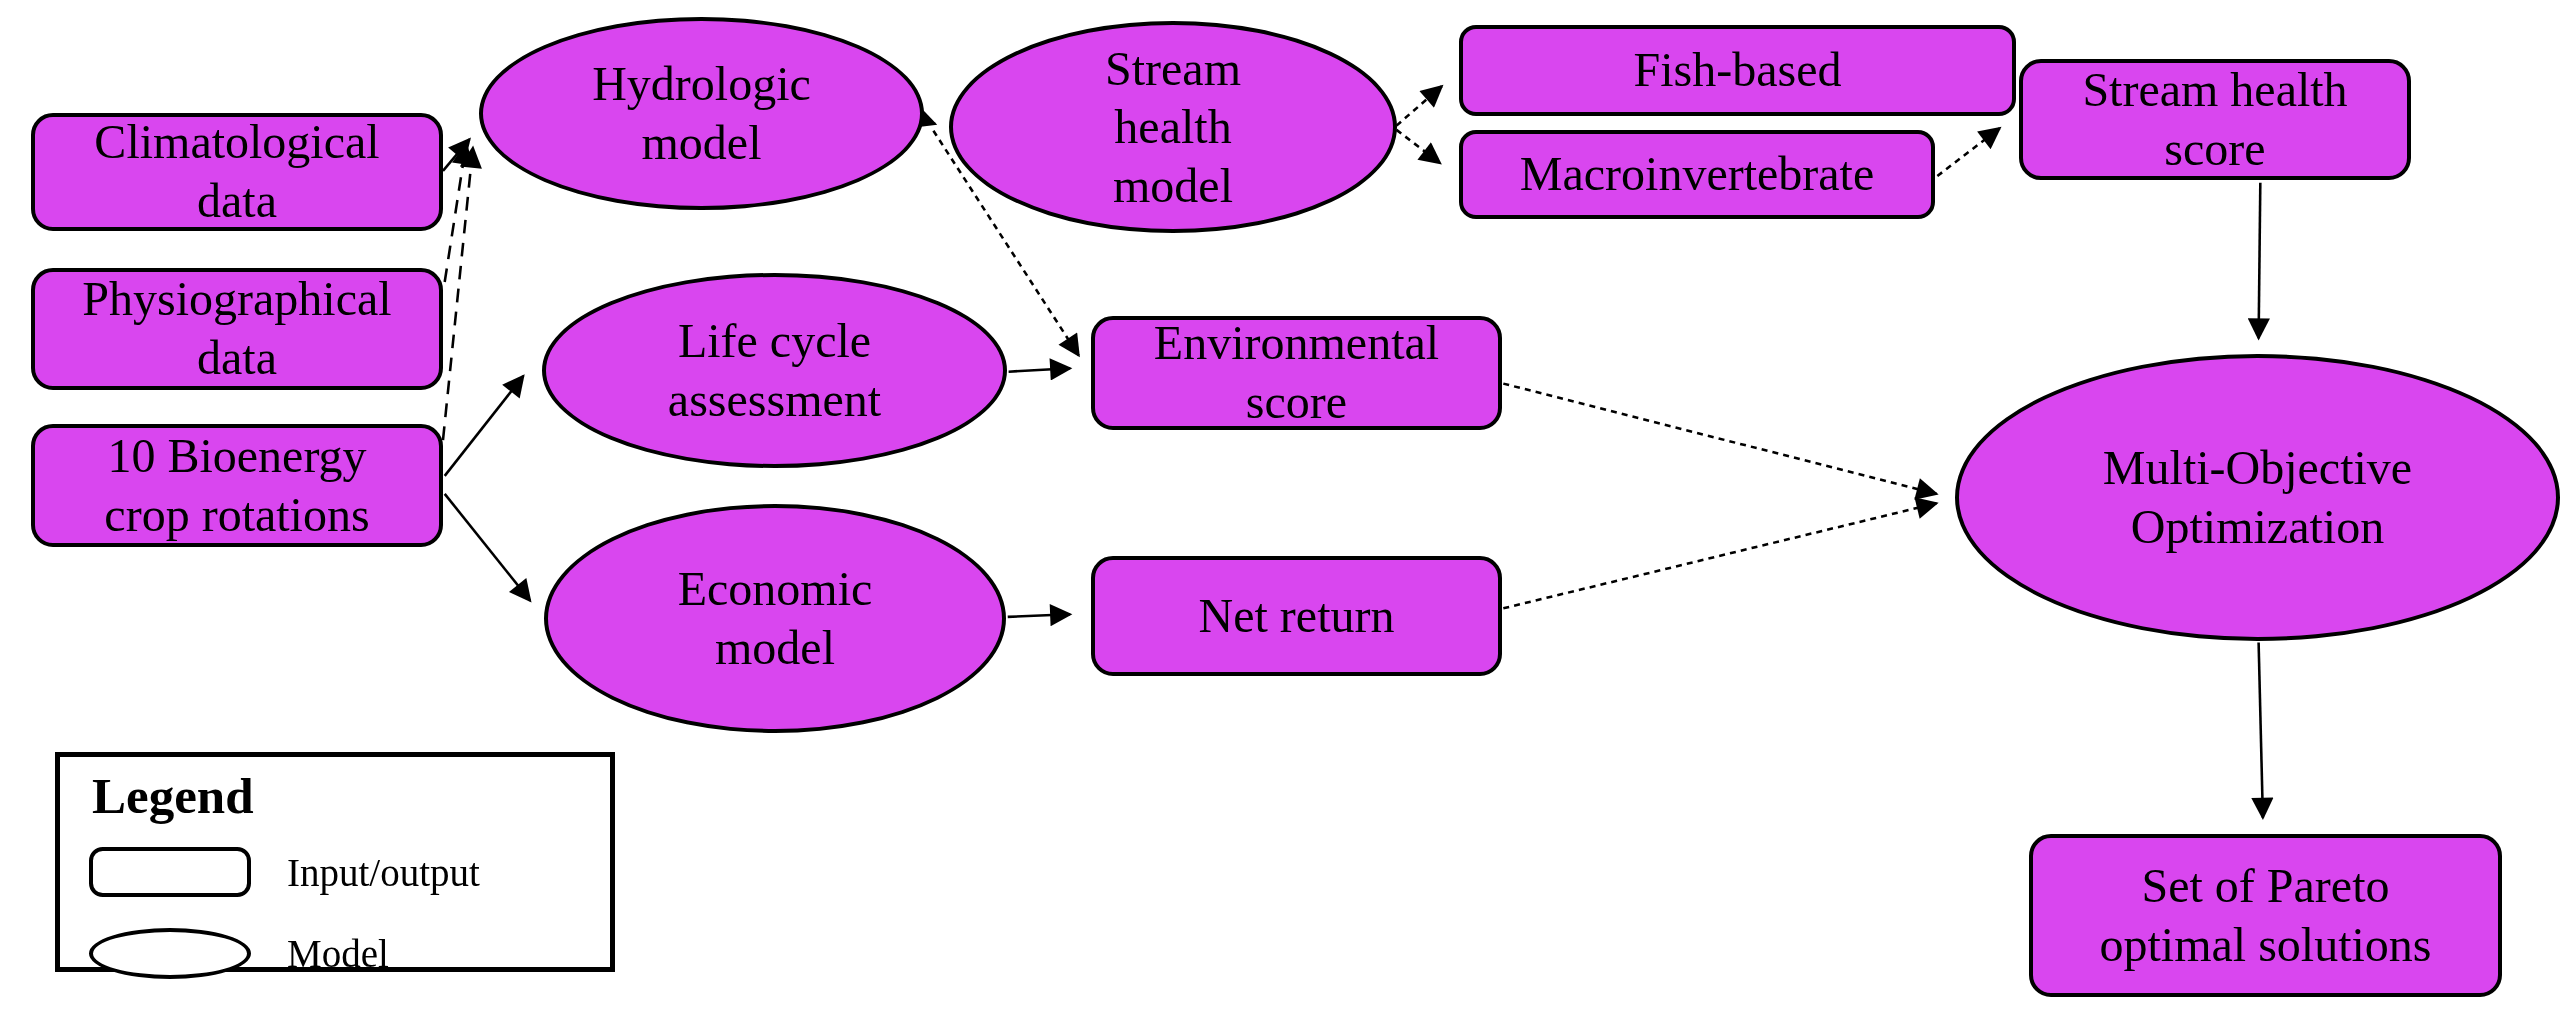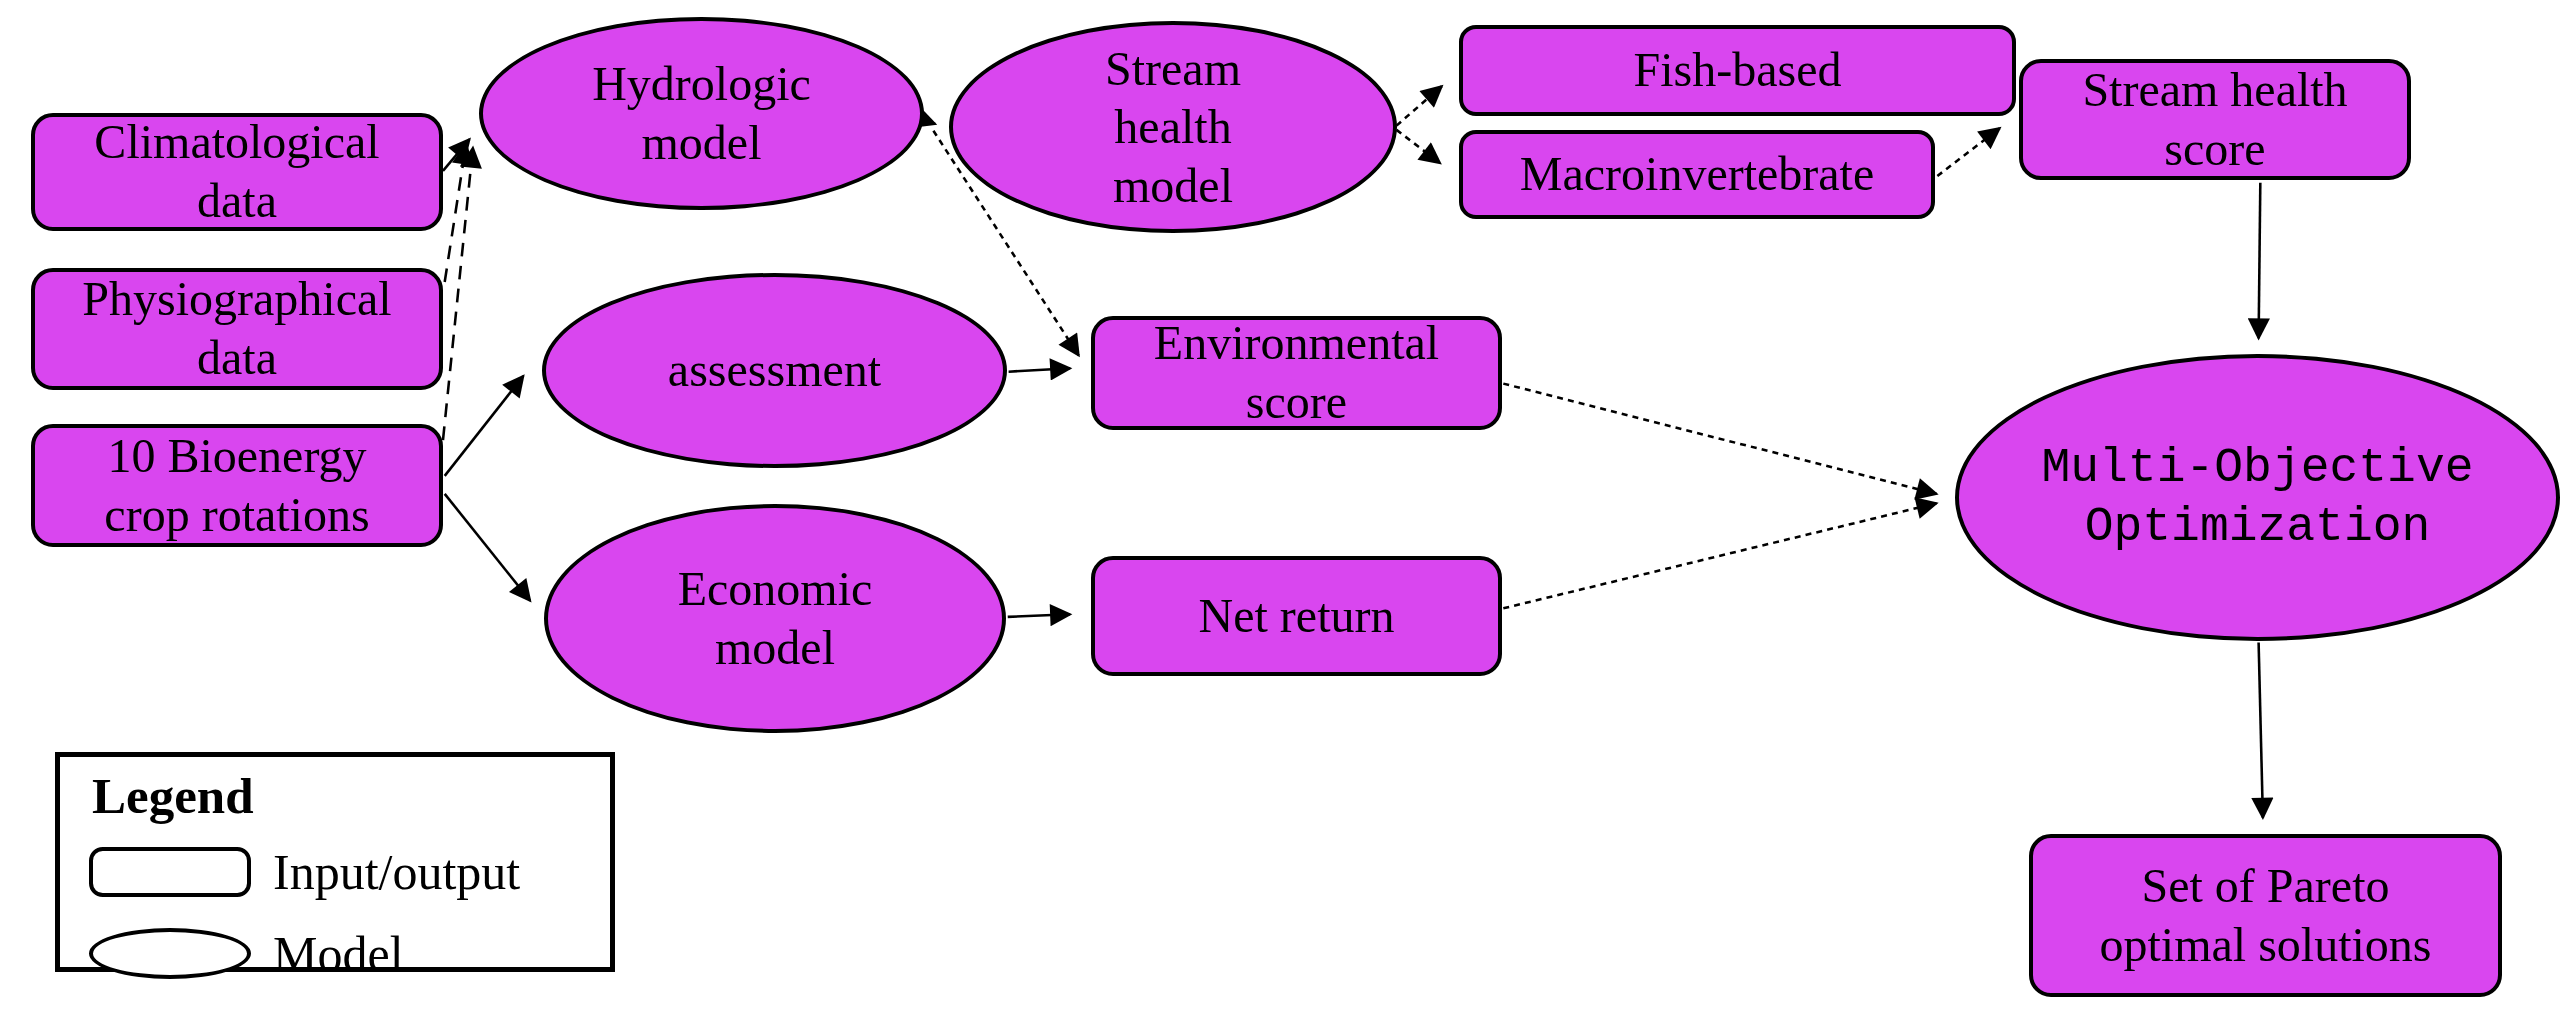--- a/index.html
+++ b/index.html
@@ -36,21 +36,21 @@
   }
   .legend-row{position:absolute;left:29px;display:flex;align-items:center;}
   .legend-sample-rect{
     width:162px;height:50px;border:4.3px solid #000;border-radius:13.7px;
     box-sizing:border-box;background:#fff;flex:0 0 auto;
   }
   .legend-sample-ellipse{
     width:162px;height:51px;border:4.3px solid #000;border-radius:50%;
     box-sizing:border-box;background:#fff;flex:0 0 auto;
   }
-  .legend-label{font-size:50px;margin-left:22px;line-height:1;}
+  .legend-label{font-size:39px;margin-left:36px;line-height:1;}
 </style>
 </head>
 <body>
 
 <div id="stage">
 
   <svg id="edges" viewBox="0 0 3014 1202" xmlns="http://www.w3.org/2000/svg">
     <defs>
       <marker id="arrow" viewBox="0 0 10 10" refX="9" refY="5" markerUnits="userSpaceOnUse" markerWidth="34" markerHeight="26" orient="auto">
         <path d="M 0 0 L 10 5 L 0 10 z" fill="#000"></path>
@@ -93,27 +93,28 @@
   <div class="node ellipsenode" style="left:479px;top:17px;width:445px;height:193px;">
     <span>Hydrologic</span>
     <span>model</span>
   </div>
   <div class="node ellipsenode" style="left:949px;top:21.4px;width:448px;height:212px;">
     <span>Stream</span>
     <span>health</span>
     <span>model</span>
   </div>
   <div class="node ellipsenode" style="left:542px;top:273px;width:465px;height:195px;">
+    <span>Life cycle</span>
     <span>assessment</span>
   </div>
   <div class="node ellipsenode" style="left:544px;top:504px;width:462px;height:229px;">
     <span>Economic</span>
     <span>model</span>
   </div>
-  <div class="node ellipsenode" style="left:1955px;top:354px;width:605px;height:287px;font-family:Liberation Mono, monospace;">
+  <div class="node ellipsenode" style="left:1955px;top:354px;width:605px;height:287px;">
     <span>Multi-Objective</span>
     <span>Optimization</span>
   </div>
 
   <div class="node rectnode" style="left:1459px;top:25px;width:557px;height:91px;border-radius:17px;">
     <span>Fish-based</span>
   </div>
   <div class="node rectnode" style="left:1459px;top:130px;width:476px;height:89px;border-radius:17px;">
     <span>Macroinvertebrate</span>
   </div>

